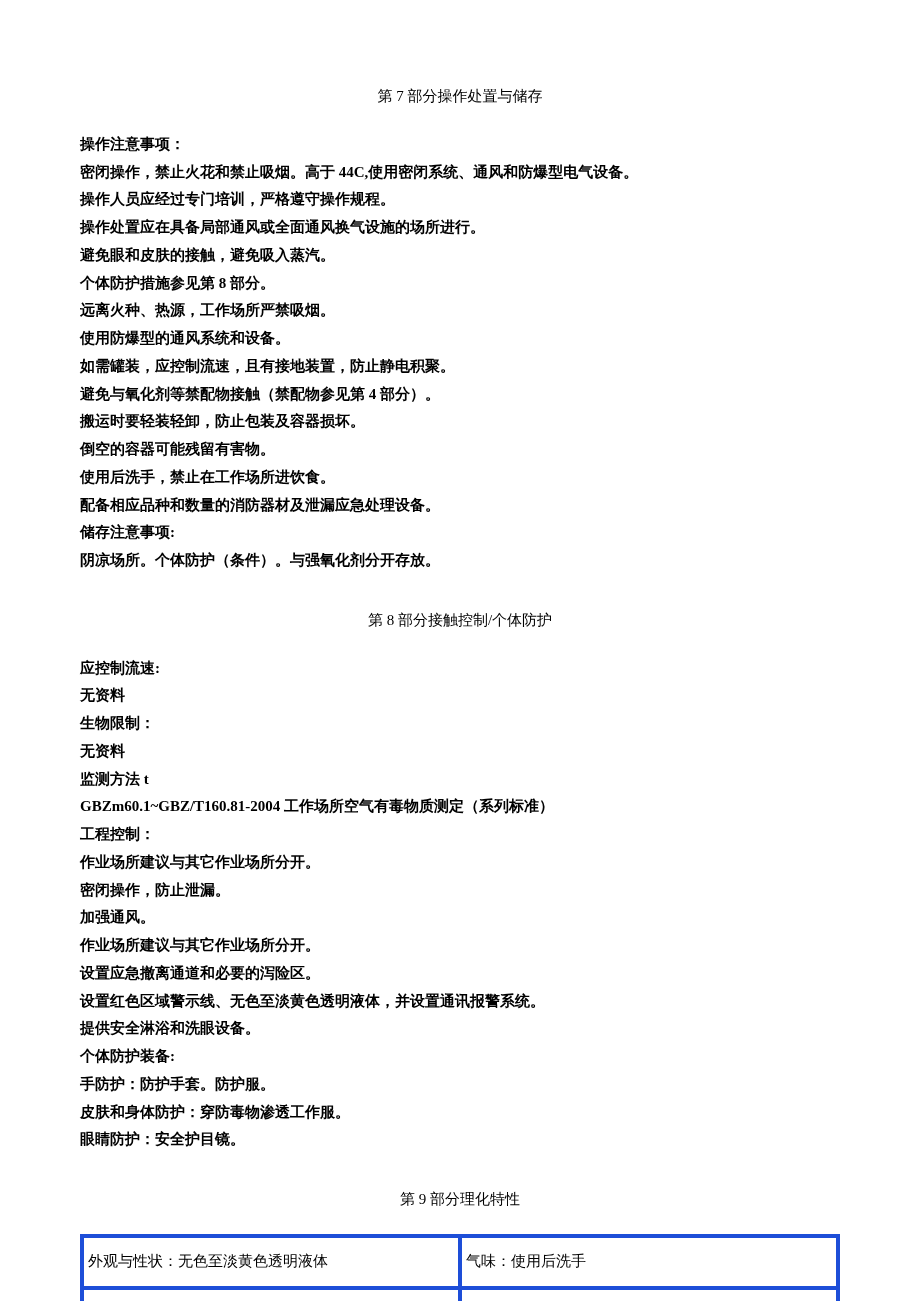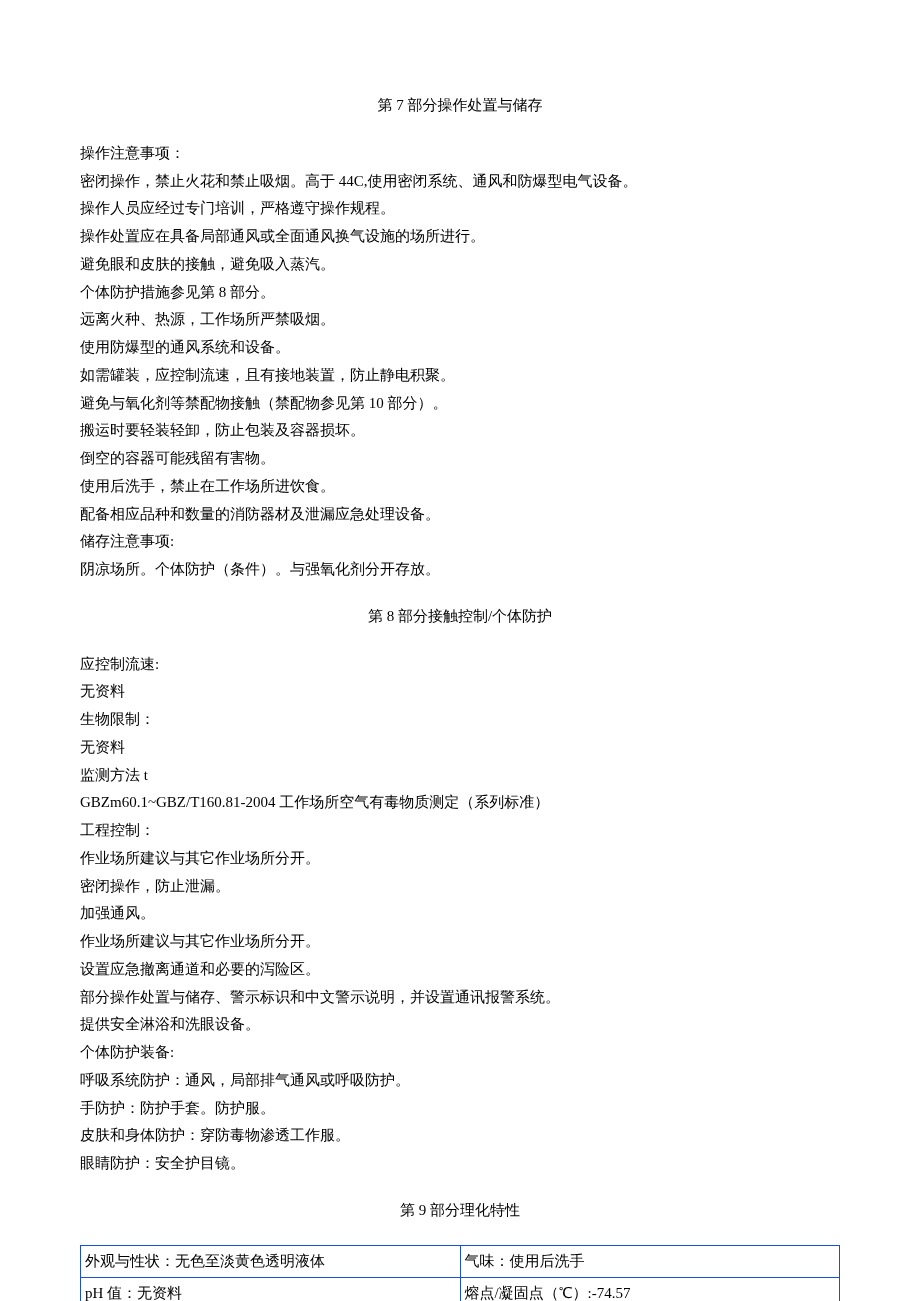--- a/index.html
+++ b/index.html
@@ -12,58 +12,59 @@
       font-size: 15px;
       line-height: 1.85;
       color: #000;
       background: #fff;
       width: 920px;
       padding: 80px 80px 40px 80px;
     }
     .section-title {
       text-align: center;
       margin-bottom: 20px;
-      margin-top: 19px;
+      margin-top: 32px;
     }
     .content-block {
       margin-bottom: 5px;
+      font-weight: bold;
     }
     .para {
       display: block;
     }
     table {
       width: 100%;
       border-collapse: collapse;
       margin-top: 5px;
     }
     td {
-      border: 1px solid #1d4ed8;
-      padding: 2px 4px;
+      border: 4px solid #1d4ed8;
+      padding: 10px 4px;
       vertical-align: top;
       width: 50%;
     }
     .first-title {
-      margin-top: 12px;
+      margin-top: 3px;
     }
   </style>
 </head>
 <body>
 
 <div class="section-title first-title">第 7 部分操作处置与储存</div>
 <div class="content-block">
   <span class="para">操作注意事项：</span>
   <span class="para">密闭操作，禁止火花和禁止吸烟。高于 44C,使用密闭系统、通风和防爆型电气设备。</span>
   <span class="para">操作人员应经过专门培训，严格遵守操作规程。</span>
   <span class="para">操作处置应在具备局部通风或全面通风换气设施的场所进行。</span>
   <span class="para">避免眼和皮肤的接触，避免吸入蒸汽。</span>
   <span class="para">个体防护措施参见第 8 部分。</span>
   <span class="para">远离火种、热源，工作场所严禁吸烟。</span>
   <span class="para">使用防爆型的通风系统和设备。</span>
   <span class="para">如需罐装，应控制流速，且有接地装置，防止静电积聚。</span>
-  <span class="para">避免与氧化剂等禁配物接触（禁配物参见第 10 部分）。</span>
+  <span class="para">避免与氧化剂等禁配物接触（禁配物参见第 4 部分）。</span>
   <span class="para">搬运时要轻装轻卸，防止包装及容器损坏。</span>
   <span class="para">倒空的容器可能残留有害物。</span>
   <span class="para">使用后洗手，禁止在工作场所进饮食。</span>
   <span class="para">配备相应品种和数量的消防器材及泄漏应急处理设备。</span>
   <span class="para">储存注意事项:</span>
   <span class="para">阴凉场所。个体防护（条件）。与强氧化剂分开存放。</span>
 </div>
 
 <div class="section-title">第 8 部分接触控制/个体防护</div>
 <div class="content-block">
@@ -72,24 +73,23 @@
   <span class="para">生物限制：</span>
   <span class="para">无资料</span>
   <span class="para">监测方法 t</span>
   <span class="para">GBZm60.1~GBZ/T160.81-2004 工作场所空气有毒物质测定（系列标准）</span>
   <span class="para">工程控制：</span>
   <span class="para">作业场所建议与其它作业场所分开。</span>
   <span class="para">密闭操作，防止泄漏。</span>
   <span class="para">加强通风。</span>
   <span class="para">作业场所建议与其它作业场所分开。</span>
   <span class="para">设置应急撤离通道和必要的泻险区。</span>
-  <span class="para">部分操作处置与储存、警示标识和中文警示说明，并设置通讯报警系统。</span>
+  <span class="para">设置红色区域警示线、无色至淡黄色透明液体，并设置通讯报警系统。</span>
   <span class="para">提供安全淋浴和洗眼设备。</span>
   <span class="para">个体防护装备:</span>
-  <span class="para">呼吸系统防护：通风，局部排气通风或呼吸防护。</span>
   <span class="para">手防护：防护手套。防护服。</span>
   <span class="para">皮肤和身体防护：穿防毒物渗透工作服。</span>
   <span class="para">眼睛防护：安全护目镜。</span>
 </div>
 
 <div class="section-title">第 9 部分理化特性</div>
 <table>
   <tbody>
       <tr>
     <td>外观与性状：无色至淡黄色透明液体</td>

